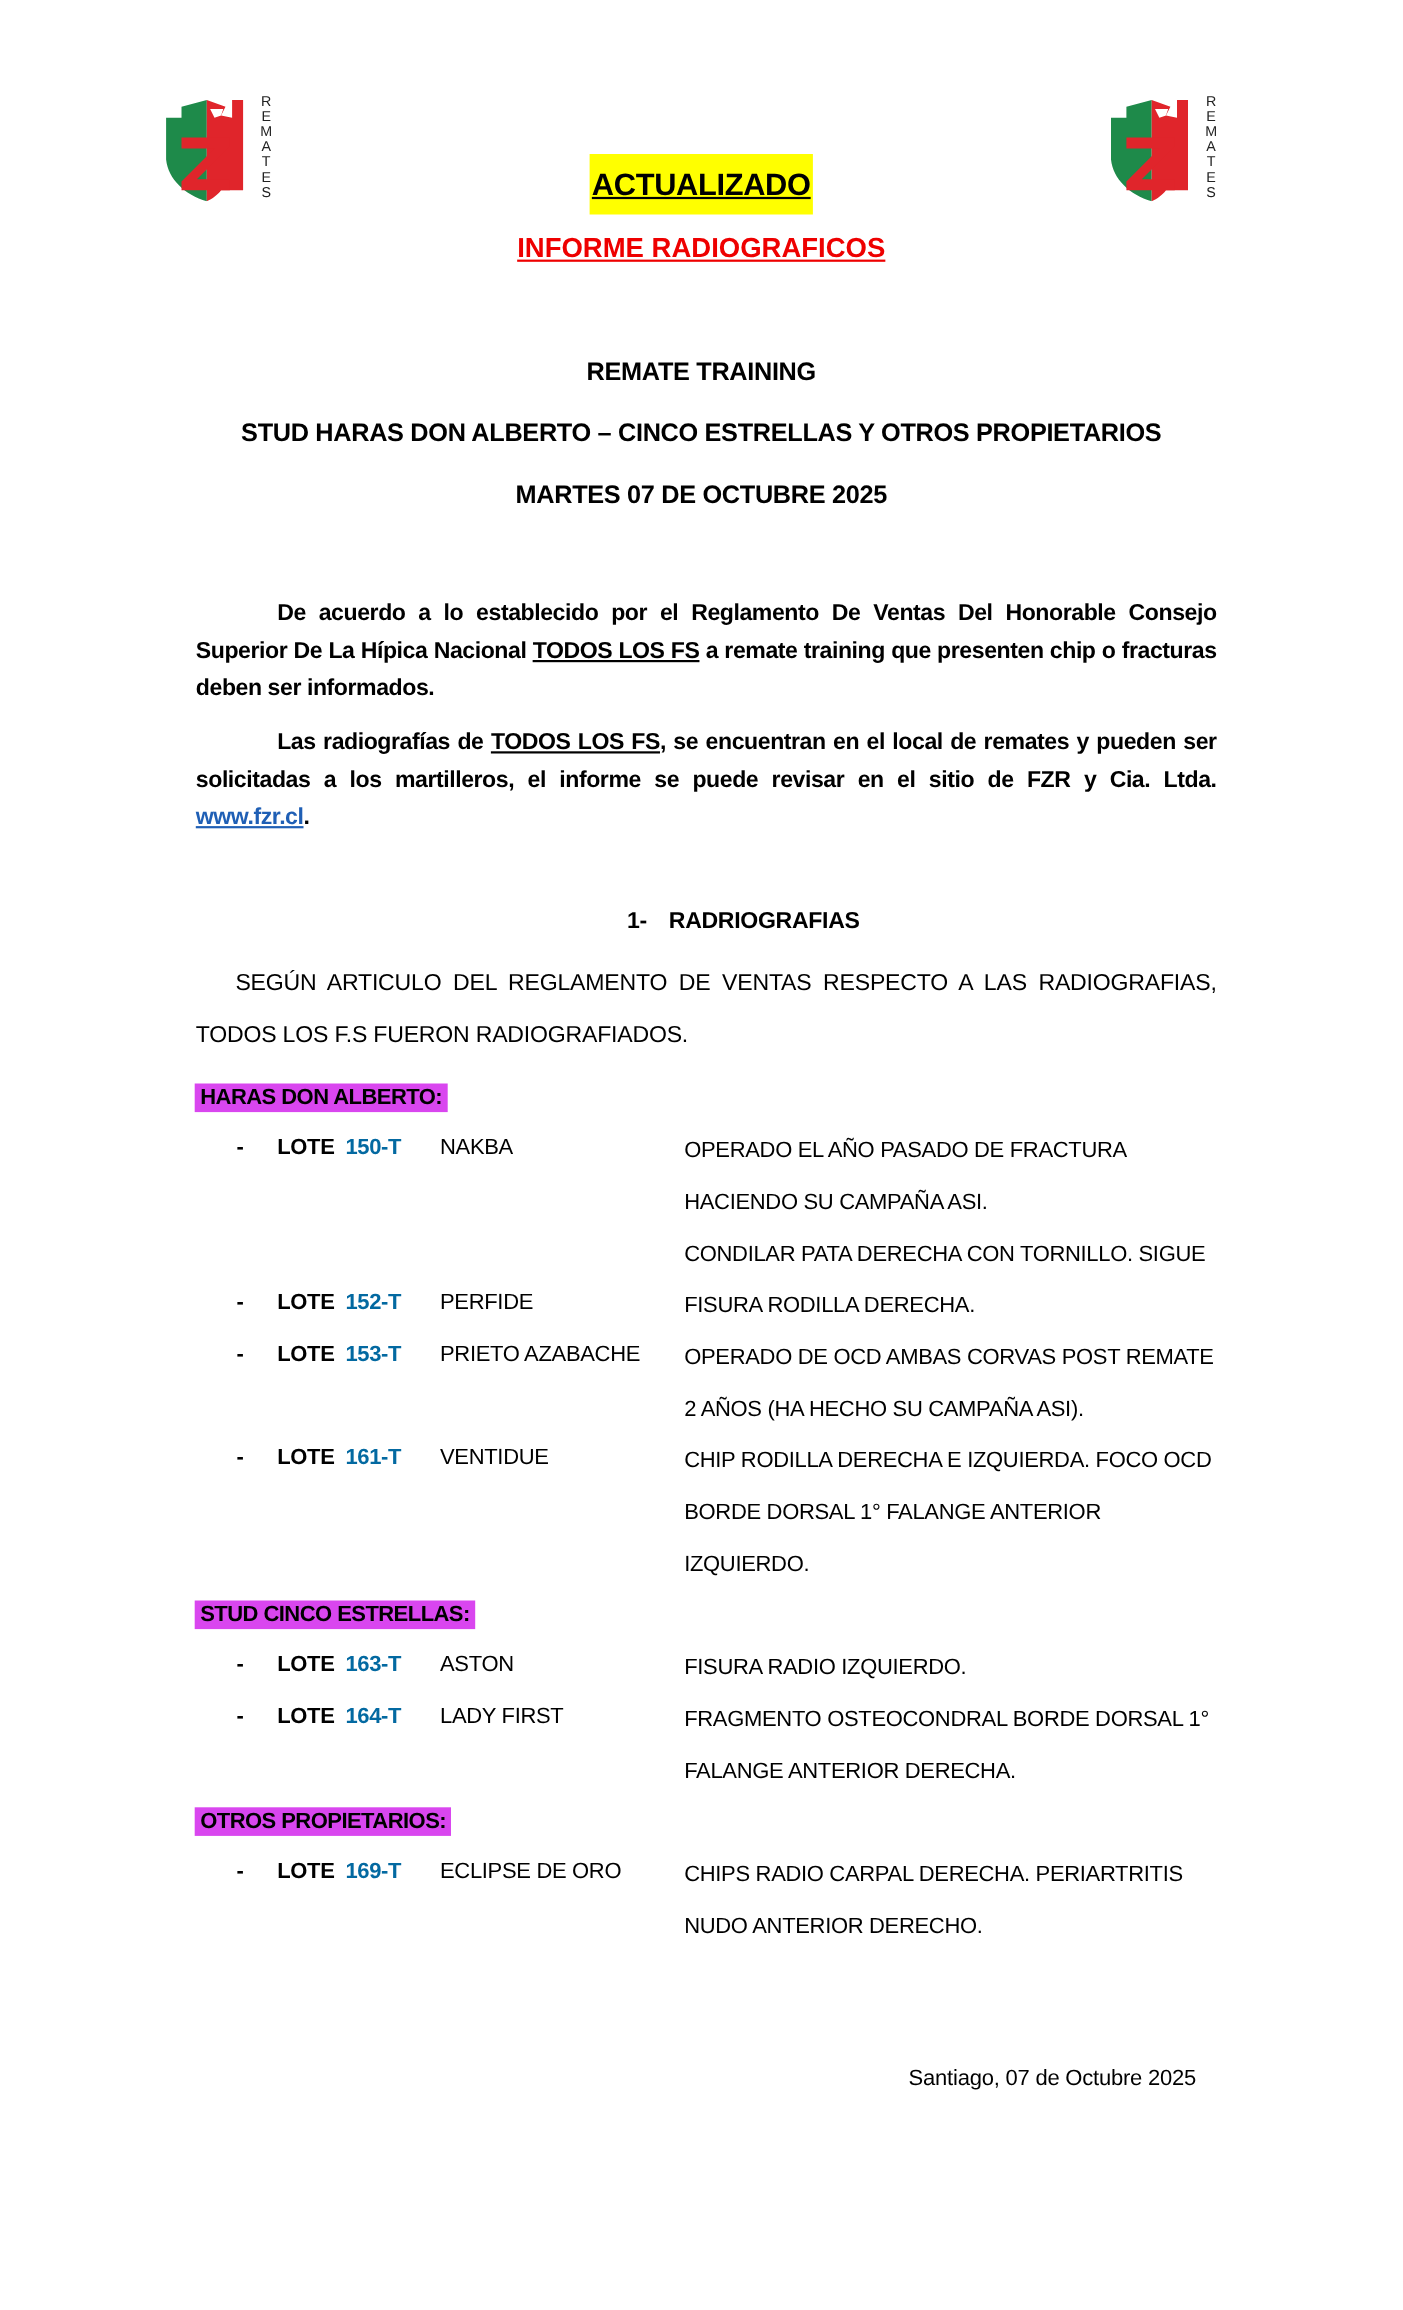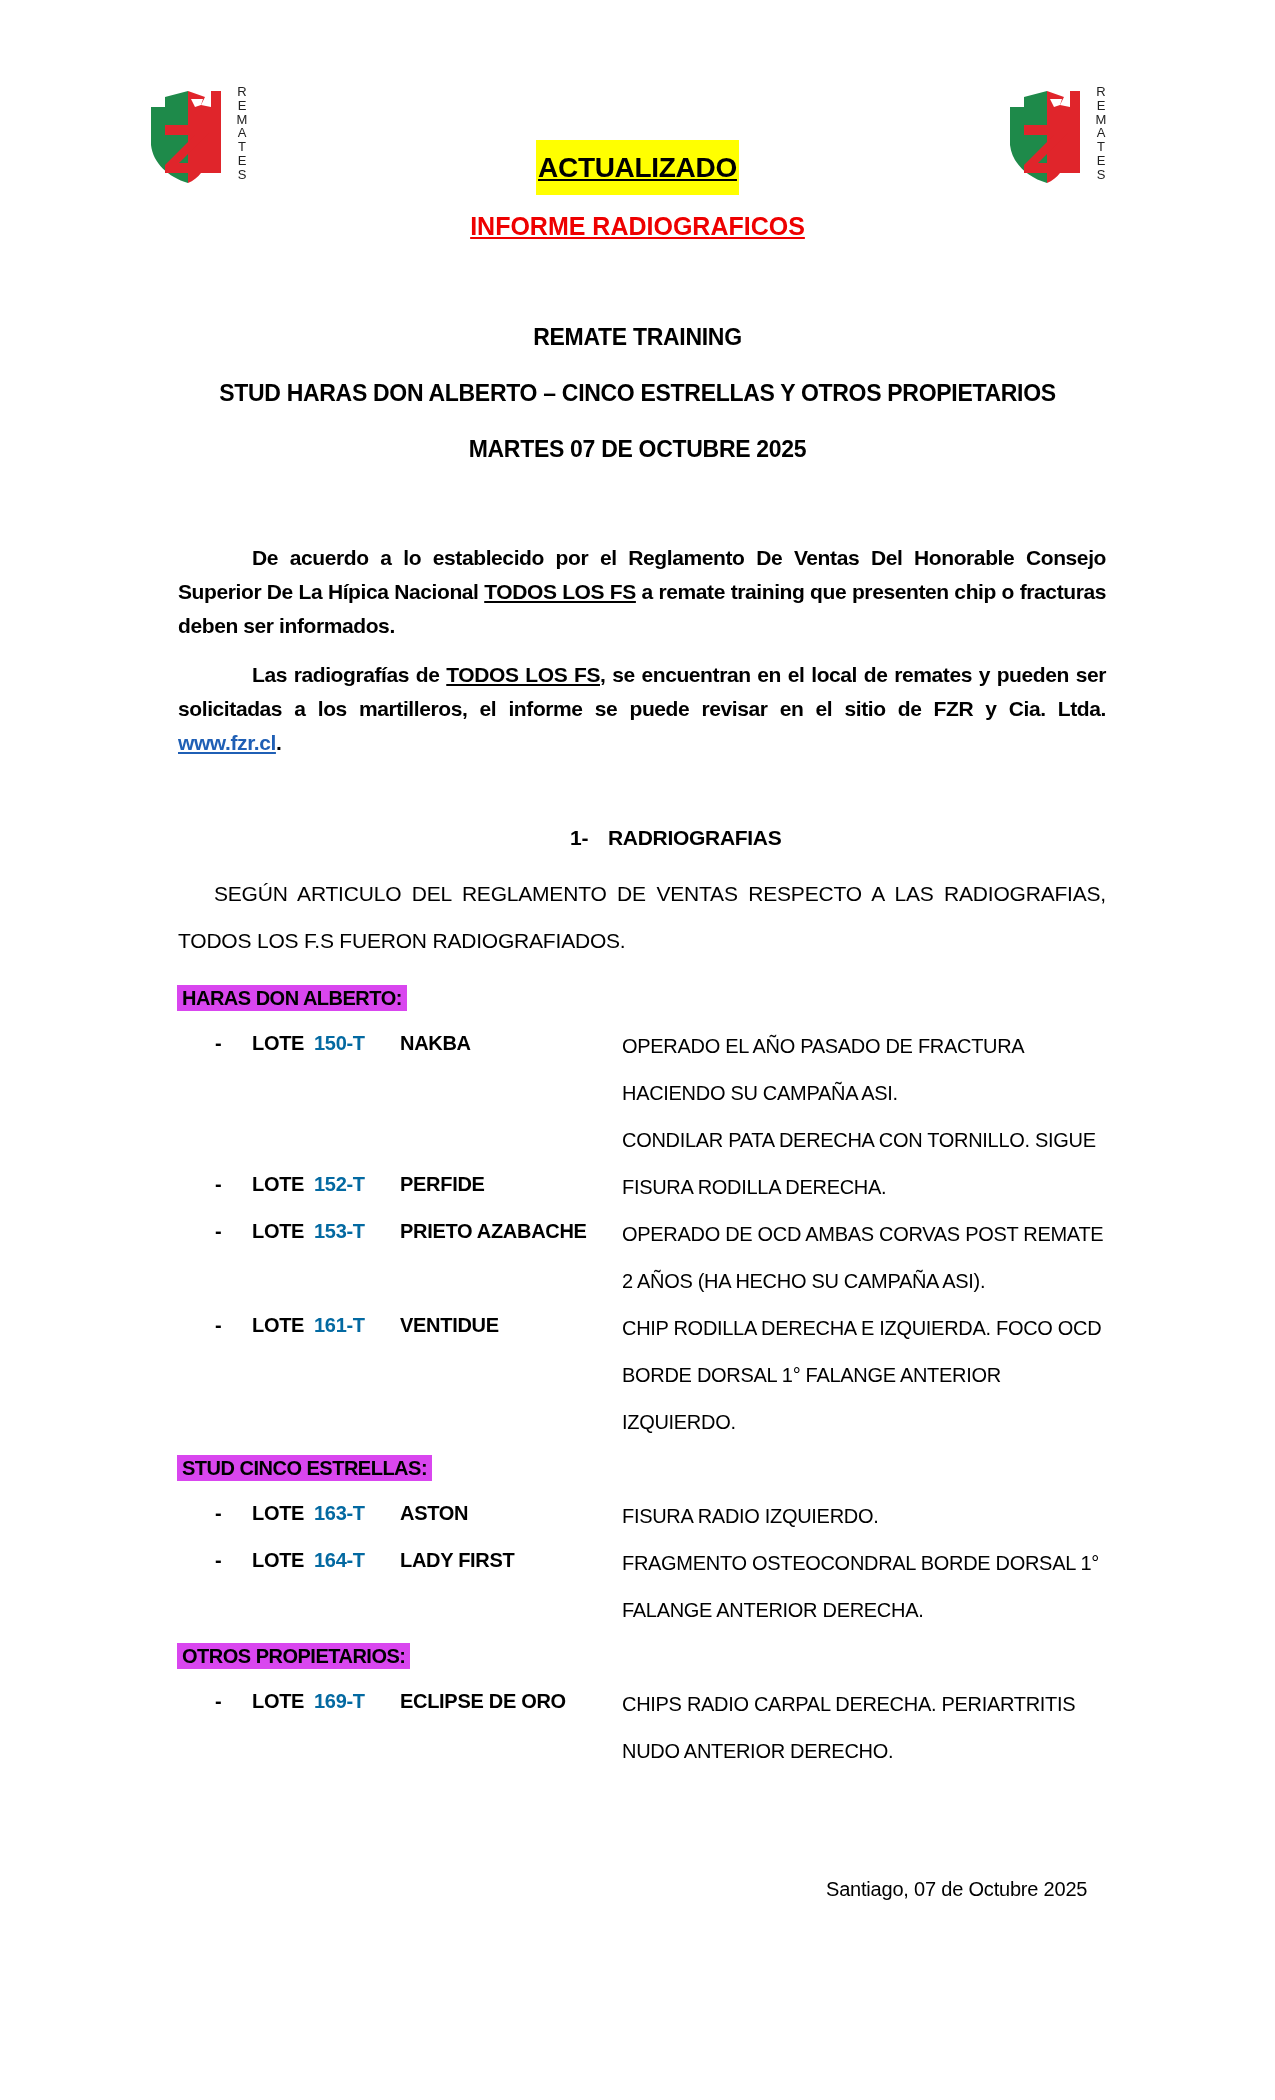--- a/index.html
+++ b/index.html
@@ -41,21 +41,21 @@
   }
   .regl .indent { display: inline-block; width: 36px; }
   .group {
     position: absolute; left: 177px; font-size: 20px; font-weight: bold; background: #d946ef;
     line-height: 26px; padding: 0 5px; letter-spacing: -0.5px;
   }
   .row { position: absolute; left: 0; width: 1275px; height: 30px; font-size: 20px; letter-spacing: -0.3px; }
   .row .dash { position: absolute; left: 215px; font-weight: bold; }
   .row .lote { position: absolute; left: 252px; font-weight: bold; }
   .row .num { position: absolute; left: 314px; font-weight: bold; color: #0369a1; }
-  .row .name { position: absolute; left: 400px; font-weight: bold; }
+  .row .name { position: absolute; left: 400px; font-weight: normal; }
   .desc { position: absolute; left: 622px; font-size: 20px; line-height: 47px; letter-spacing: -0.3px; }
   .footer { position: absolute; left: 826px; top: 1878px; font-size: 20px; letter-spacing: -0.2px; }
 </style>
 </head>
 <body>
 
 <div class="logo left">
   <svg class="shield" viewBox="0 0 90 98">
     <path d="M8 40 L8 22 L22 22 L22 12 L45 6 L45 98 C25 92 10 78 8 60 Z" fill="#1e8a4a"></path>
     <path d="M45 6 L62 12 L58 20 L68 22 L68 6 L78 6 L78 88 L58 88 C55 92 50 96 45 98 Z" fill="#e0252b"></path>

